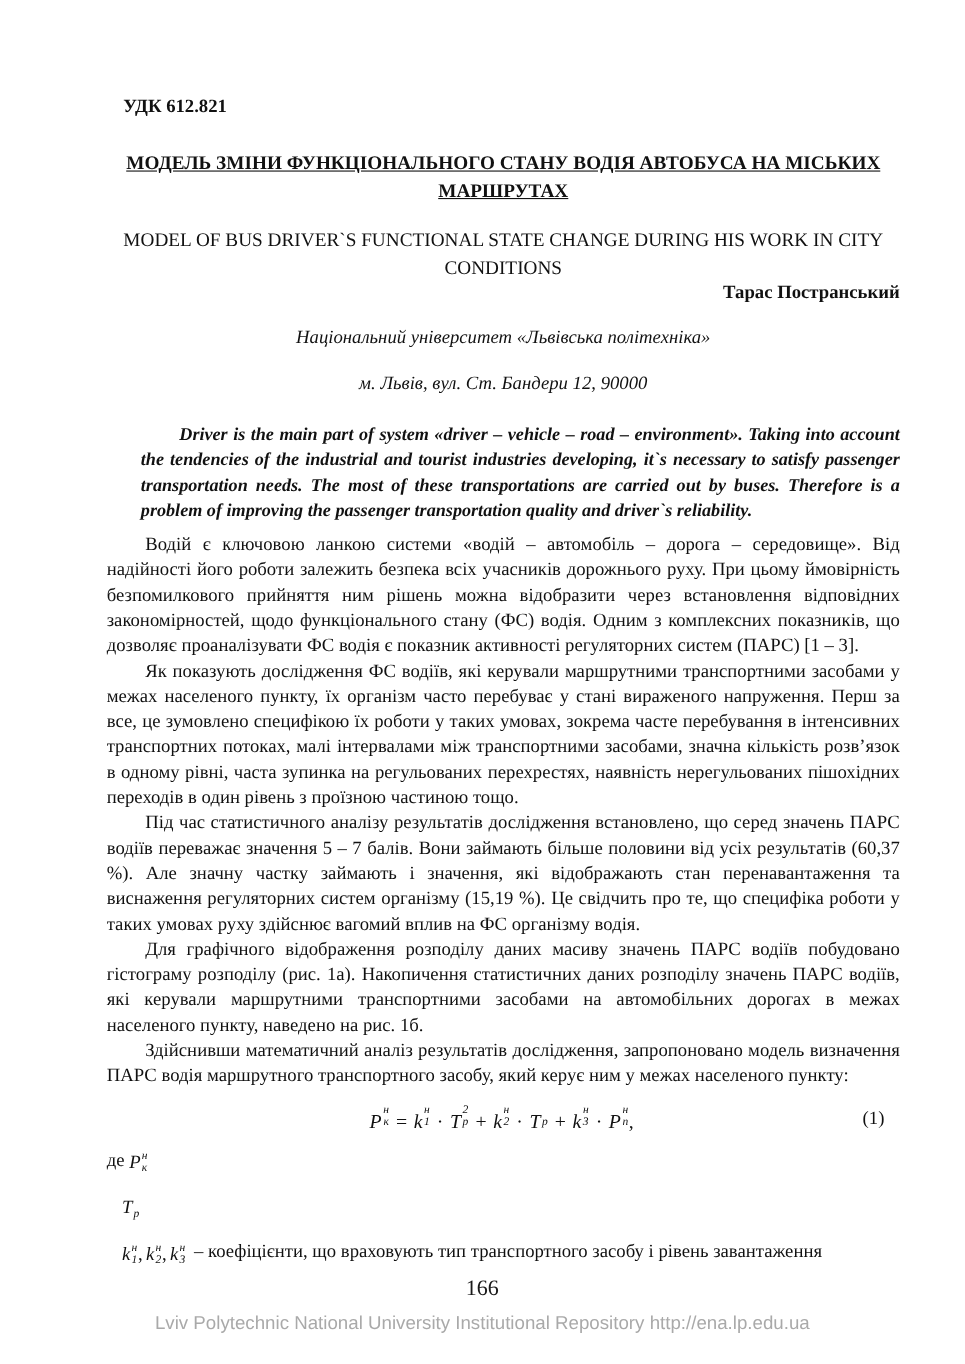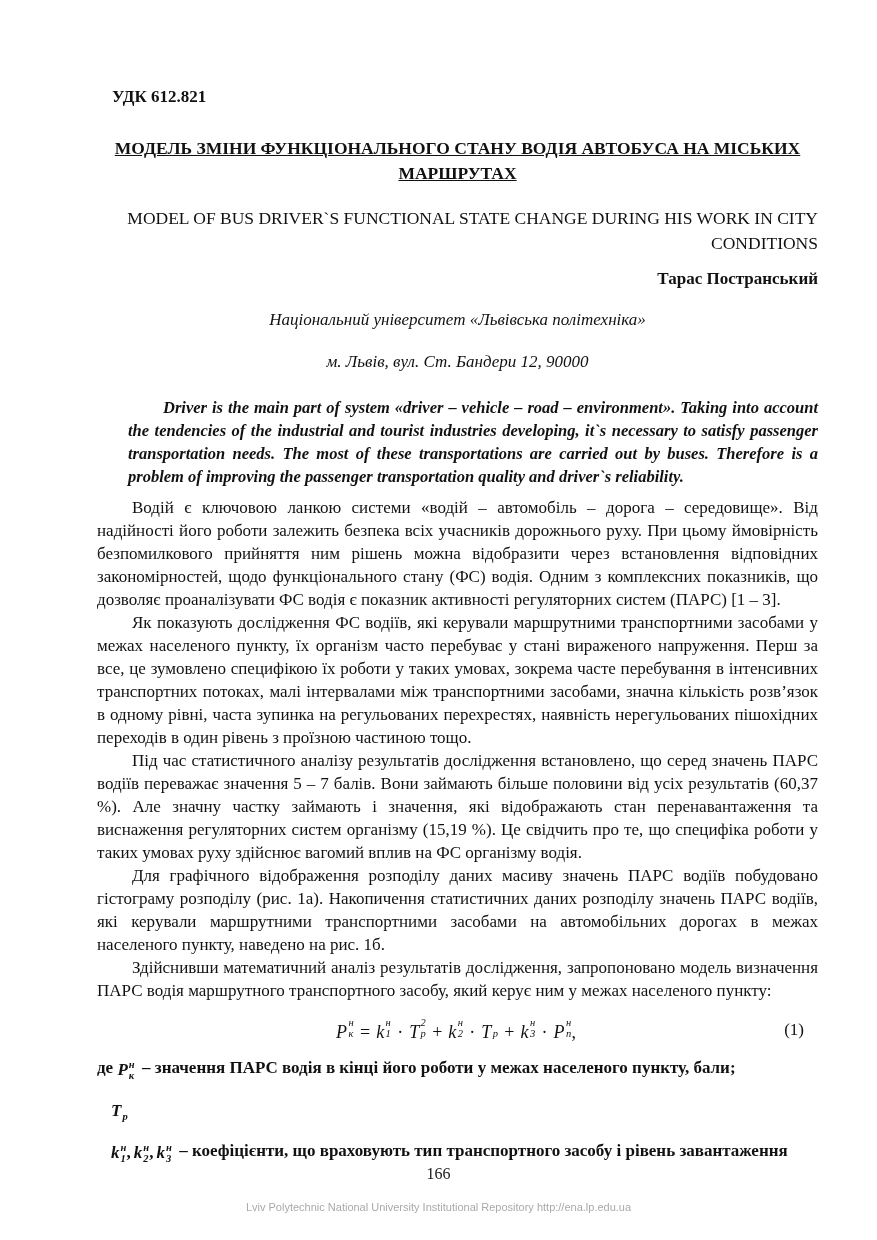--- a/index.html
+++ b/index.html
@@ -28,22 +28,21 @@
     font-size: 17.5px;
     line-height: 25px;
     text-align: center;
     margin-bottom: 20px;
     text-decoration: underline;
   }
   .title-en {
     font-weight: 400;
     font-size: 17.5px;
     line-height: 25px;
-    text-align: right;
-    margin-bottom: 13px;
+    text-align: center;
   }
   .author {
     font-weight: 700;
     font-size: 17px;
     text-align: right;
     margin-bottom: 6px;
   }
   .affiliation {
     font-style: italic;
     font-size: 17px;
@@ -92,40 +91,39 @@
     line-height: 11px;
     transform: translateY(1px);
   }
   .tsup, .tsub { display: block; height: 11px; font-style: italic; min-width: 6px; }
   .op { font-style: normal; margin: 0 6px; vertical-align: middle; }
   .op.comma { margin: 0 3px 0 0; }
   .def-line {
     font-size: 17px;
     line-height: 23px;
     margin-bottom: 17px;
-    font-weight: bold;
   }
   .def-line .sym { margin-right: 3px; }
   .def-first { margin-left: 0; }
   .def-indent { margin-left: 14px; }
   .footer-page {
     position: absolute;
     left: 0; right: 0;
     bottom: 57px;
     text-align: center;
-    font-size: 16px;
+    font-size: 20px;
     color: #1a1a1a;
   }
   .footer-repo {
     position: absolute;
     left: 0; right: 0;
     bottom: 27px;
     text-align: center;
     font-family: "Liberation Sans", sans-serif;
-    font-size: 11px;
+    font-size: 17px;
     color: #a9a9a9;
   }
 </style>
 </head>
 <body>
 
 <div class="page">
 
   <div class="udc">УДК 612.821</div>
 
@@ -197,21 +195,20 @@
 
   <div class="def-line def-first">
     <span>де </span>
     <span class="sym"><span class="tok">
           <span class="tb">Р</span>
           <span class="tstack">
             <span class="tsup">н</span>
             <span class="tsub">к</span>
           </span>
         </span></span>
-    <span> – значення ПАРС водія в кінці його роботи у межах населеного пункту, бали;</span>
   </div>
 
   <div class="def-line def-indent">
     <span class="sym"><span class="tok">
           <span class="tb">Т</span>
           <span class="tstack">
             <span class="tsup"></span>
             <span class="tsub">р</span>
           </span>
         </span></span>

